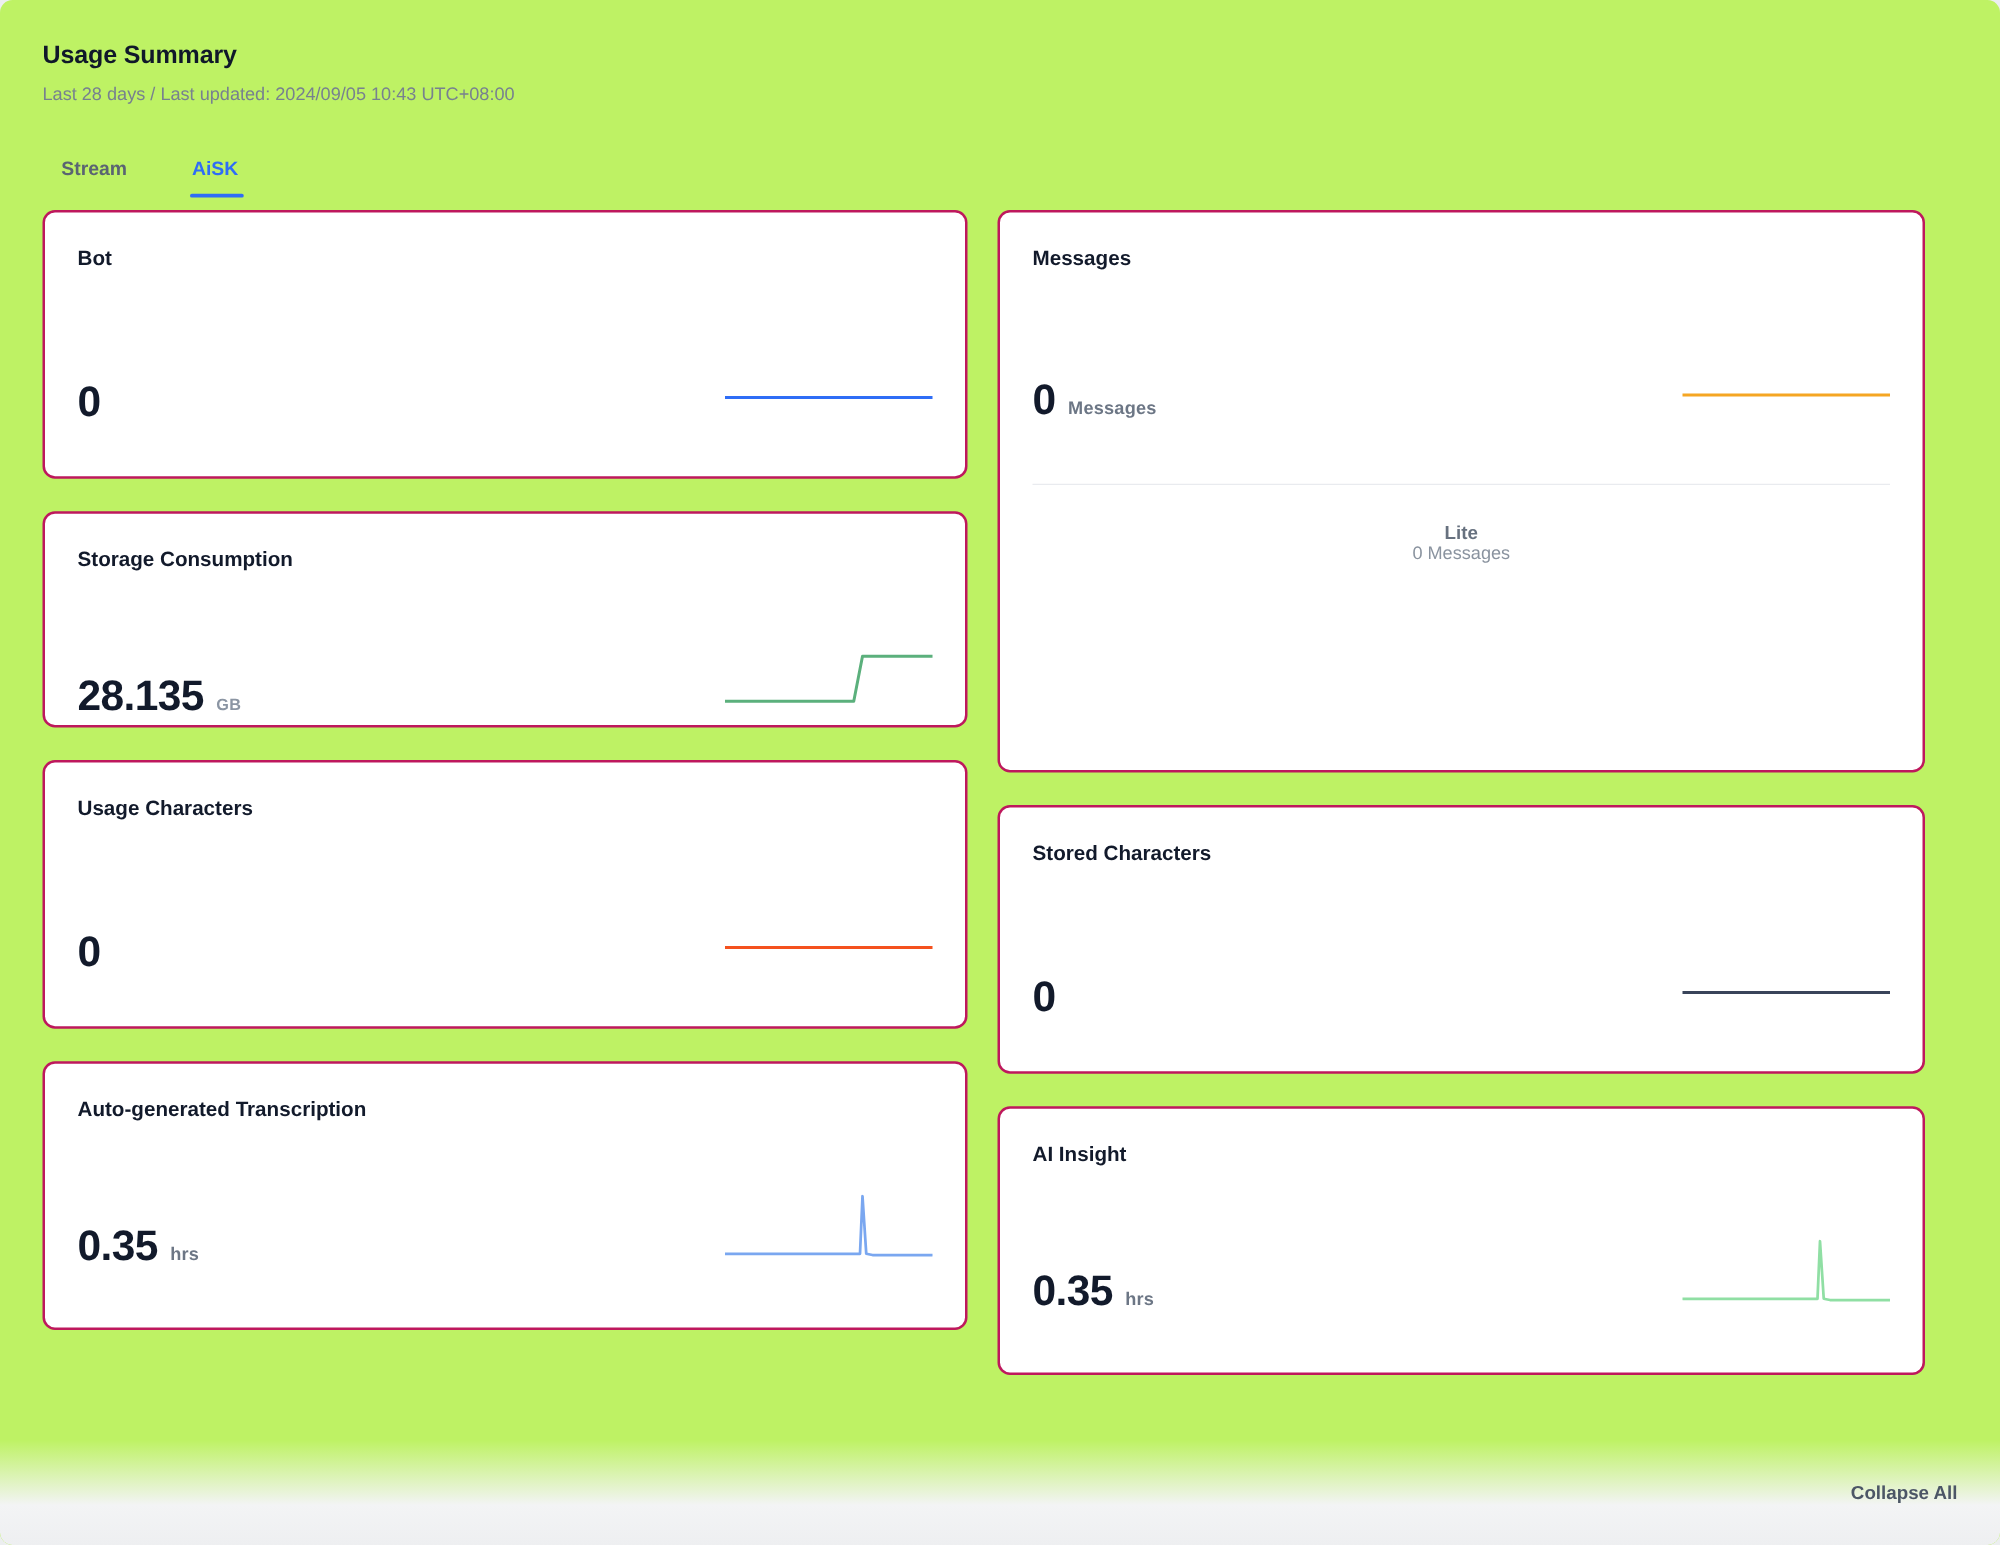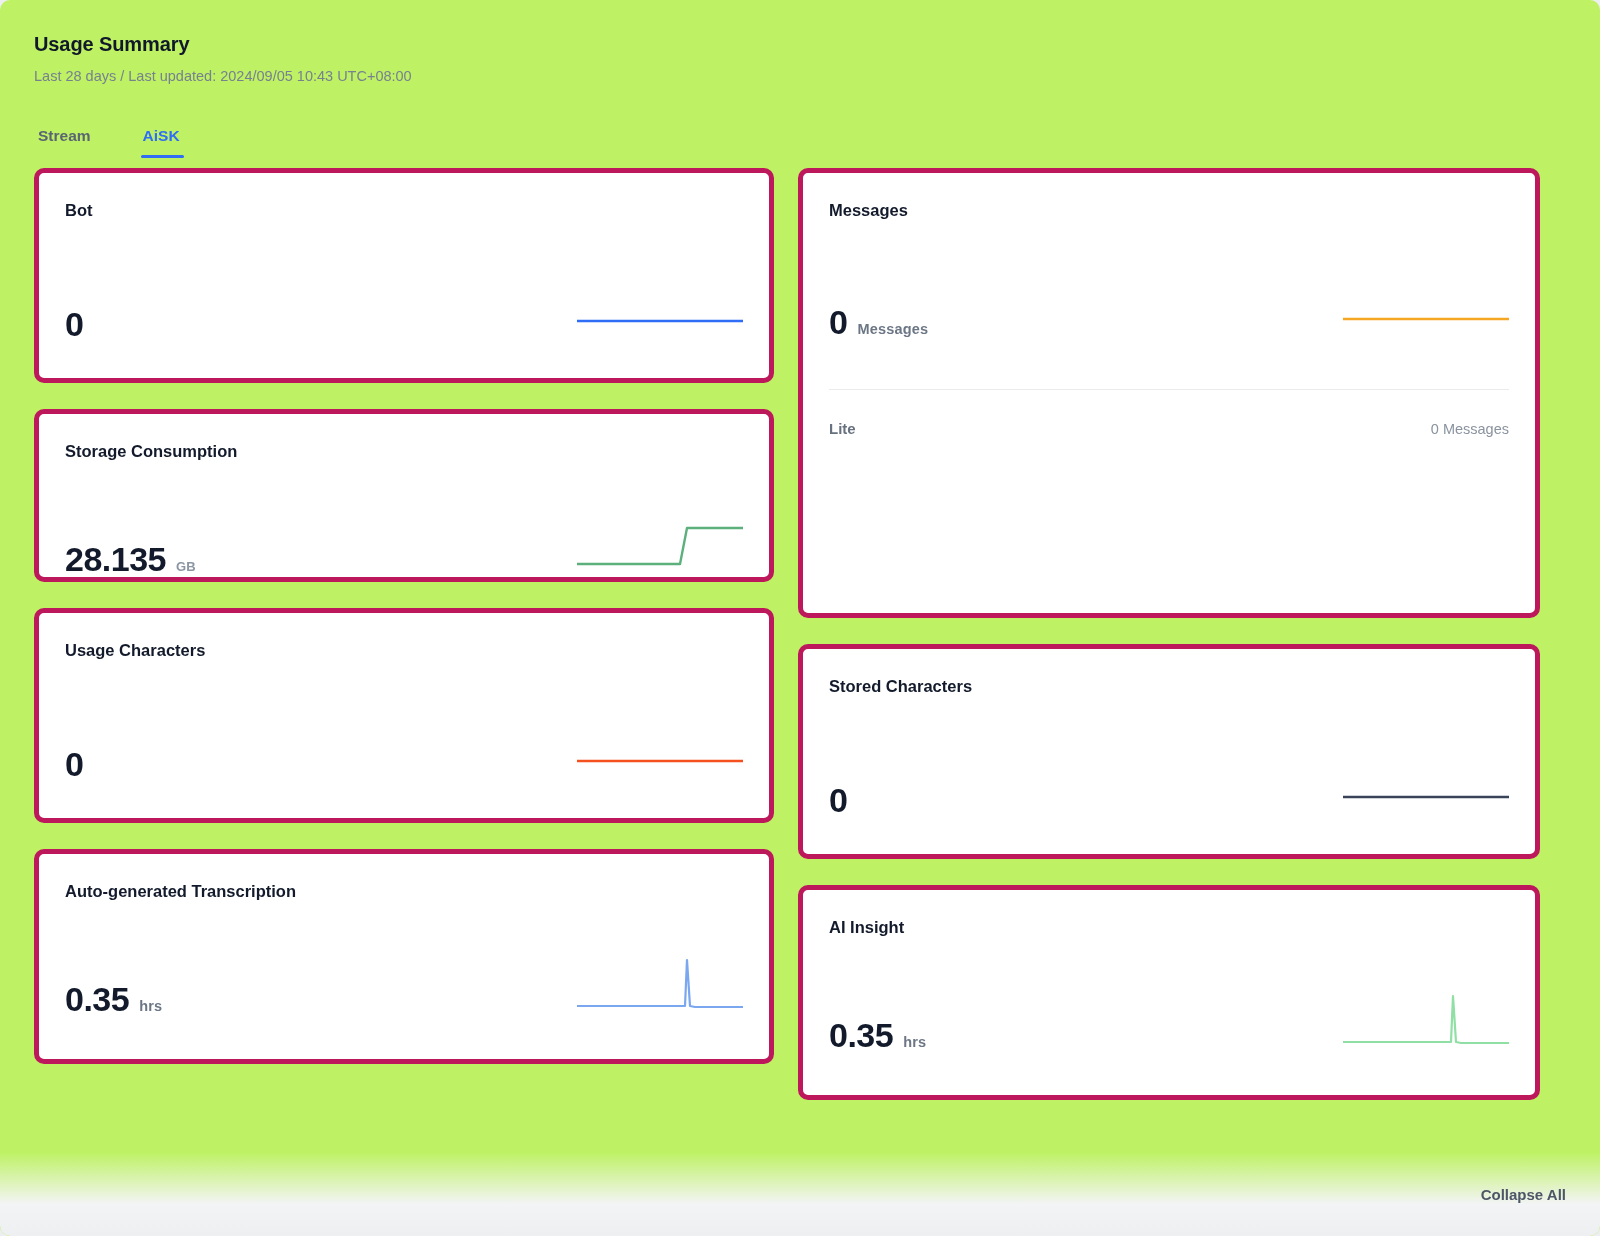--- a/index.html
+++ b/index.html
@@ -36,21 +36,21 @@
     font-size: 14.5px;
     color: #77818f;
     line-height: 20px;
   }
 
   
   .tabbar {
     display: flex;
     align-items: flex-end;
     gap: 52px;
-    padding: 0 38px;
+    padding: 0 49px;
     margin-top: 32px;
     height: 40px;
   }
   .tab {
     position: relative;
     font-size: 15.5px;
     font-weight: 700;
     color: #5a6472;
     padding-bottom: 12px;
     cursor: pointer;
@@ -72,21 +72,21 @@
     grid-template-columns: 740px 742px;
     column-gap: 24px;
     padding: 0 34px;
     margin-top: 10px;
     align-items: start;
   }
   .col { display: flex; flex-direction: column; gap: 26px; }
 
   .card {
     background: #ffffff;
-    border: 5px solid #be185d;
+    border: 2px solid #be185d;
     border-radius: 10px;
     position: relative;
   }
 
   .card-title {
     font-size: 16.5px;
     font-weight: 700;
     color: #121a2b;
     padding: 26px 26px 0 26px;
     line-height: 22px;
@@ -122,20 +122,21 @@
   .sub-divider {
     height: 1px;
     background: #e9ebef;
     margin: 0 26px;
   }
   .sub-row {
     display: flex;
     justify-content: space-between;
     align-items: center;
     padding: 0 26px;
+    flex-direction: column;
   }
   .sub-label {
     font-size: 15px;
     font-weight: 700;
     color: #67717f;
   }
   .sub-value {
     font-size: 14.5px;
     color: #8a939f;
   }

